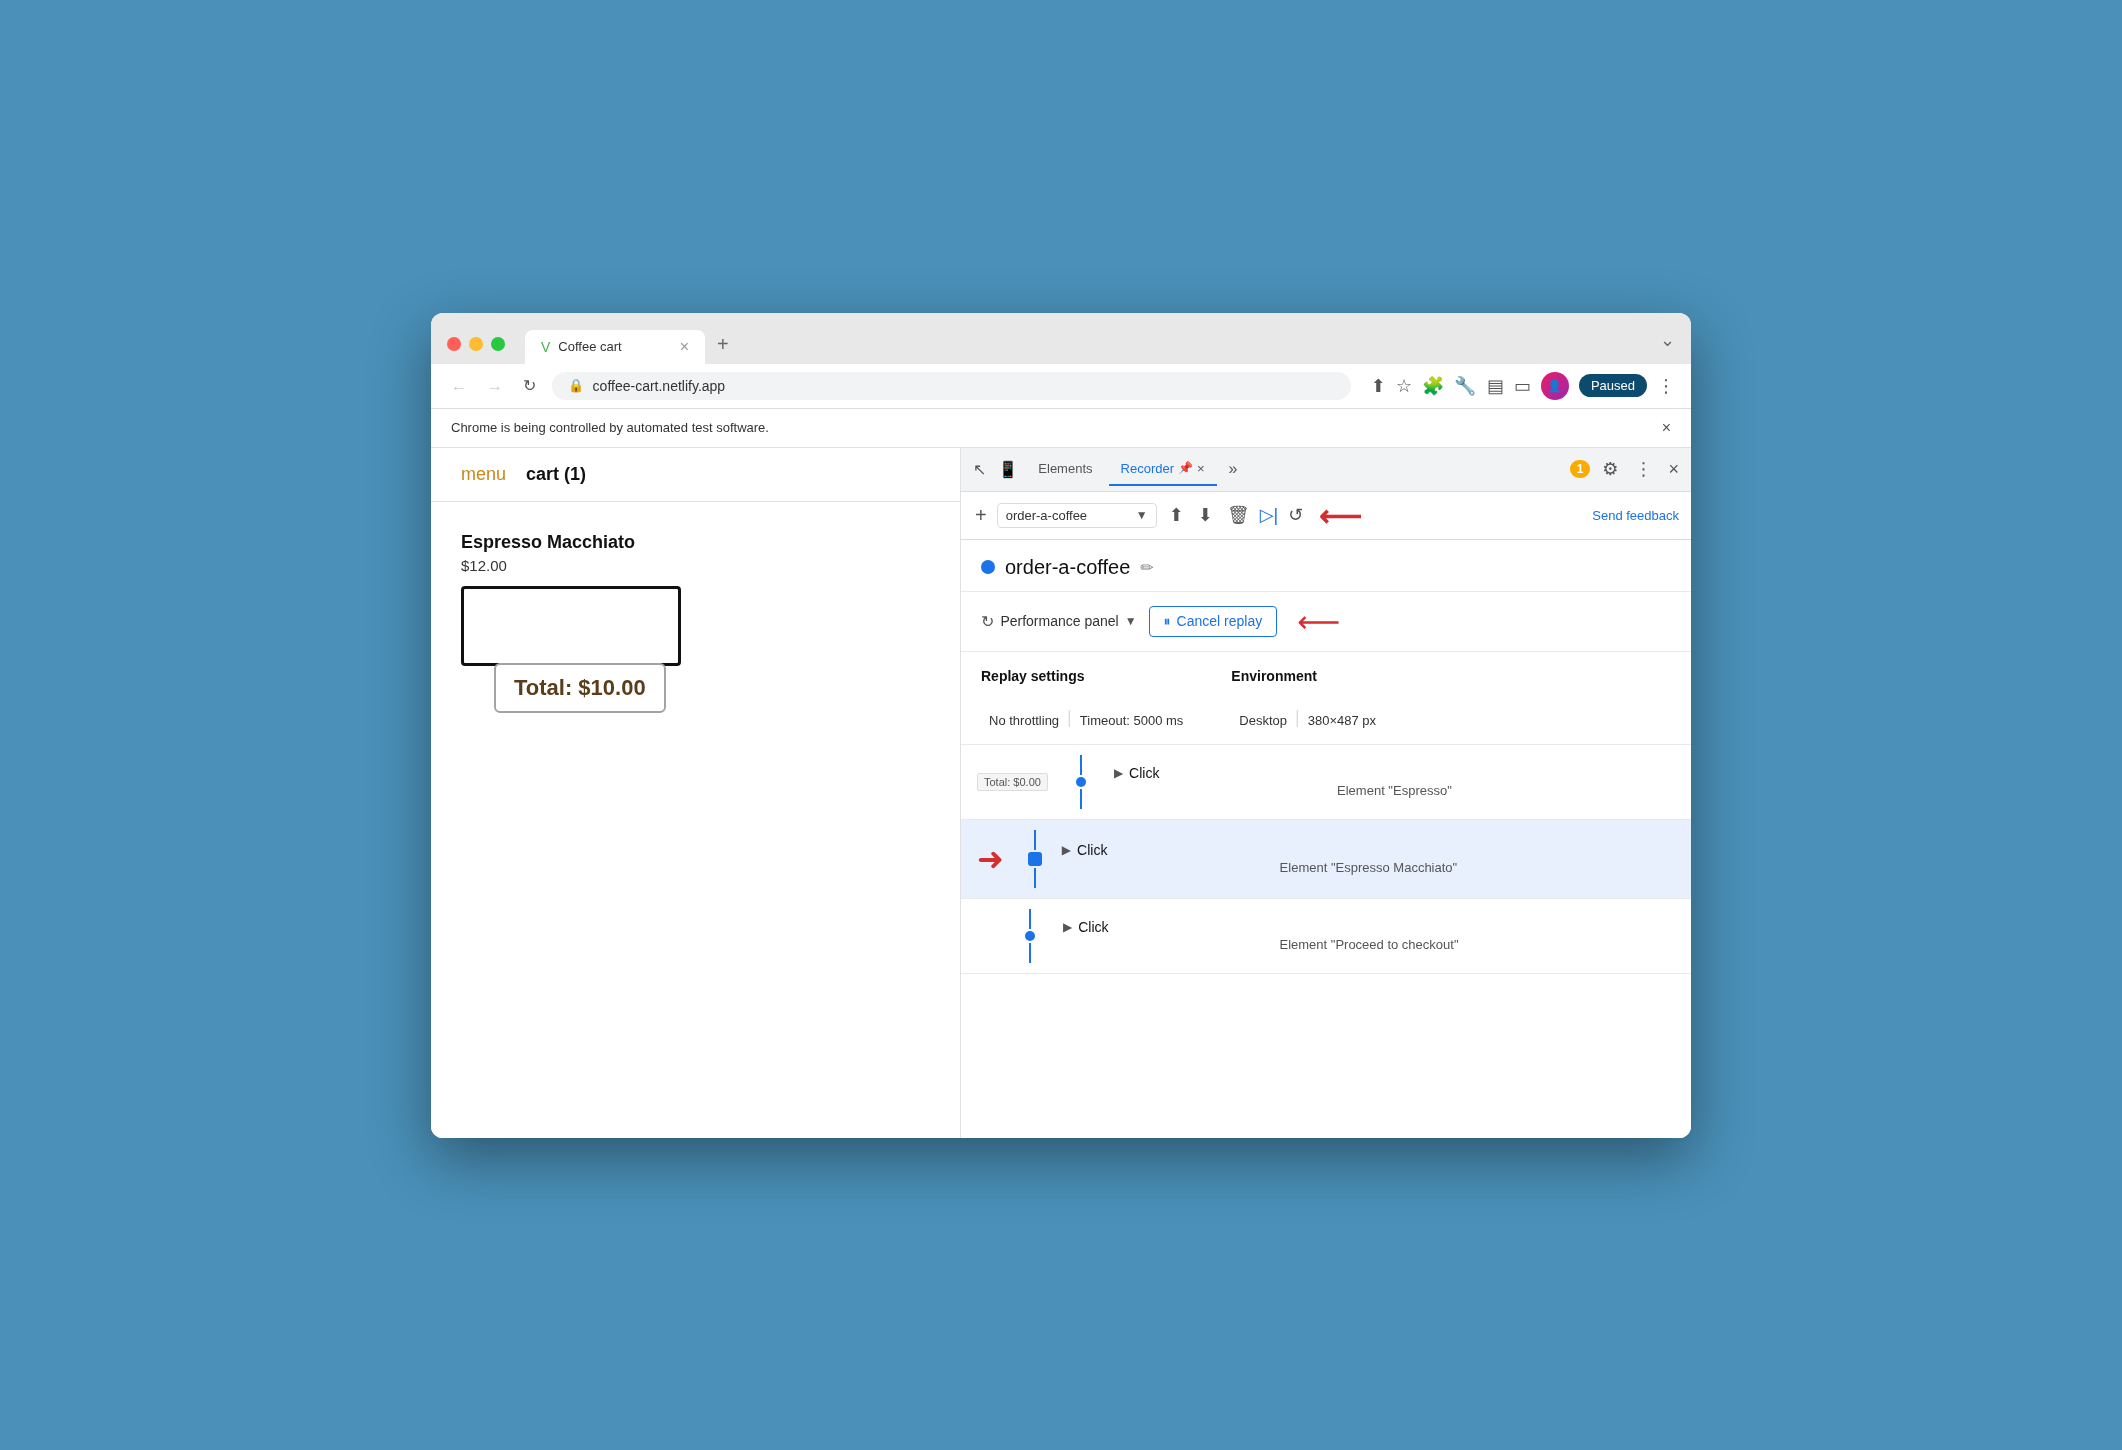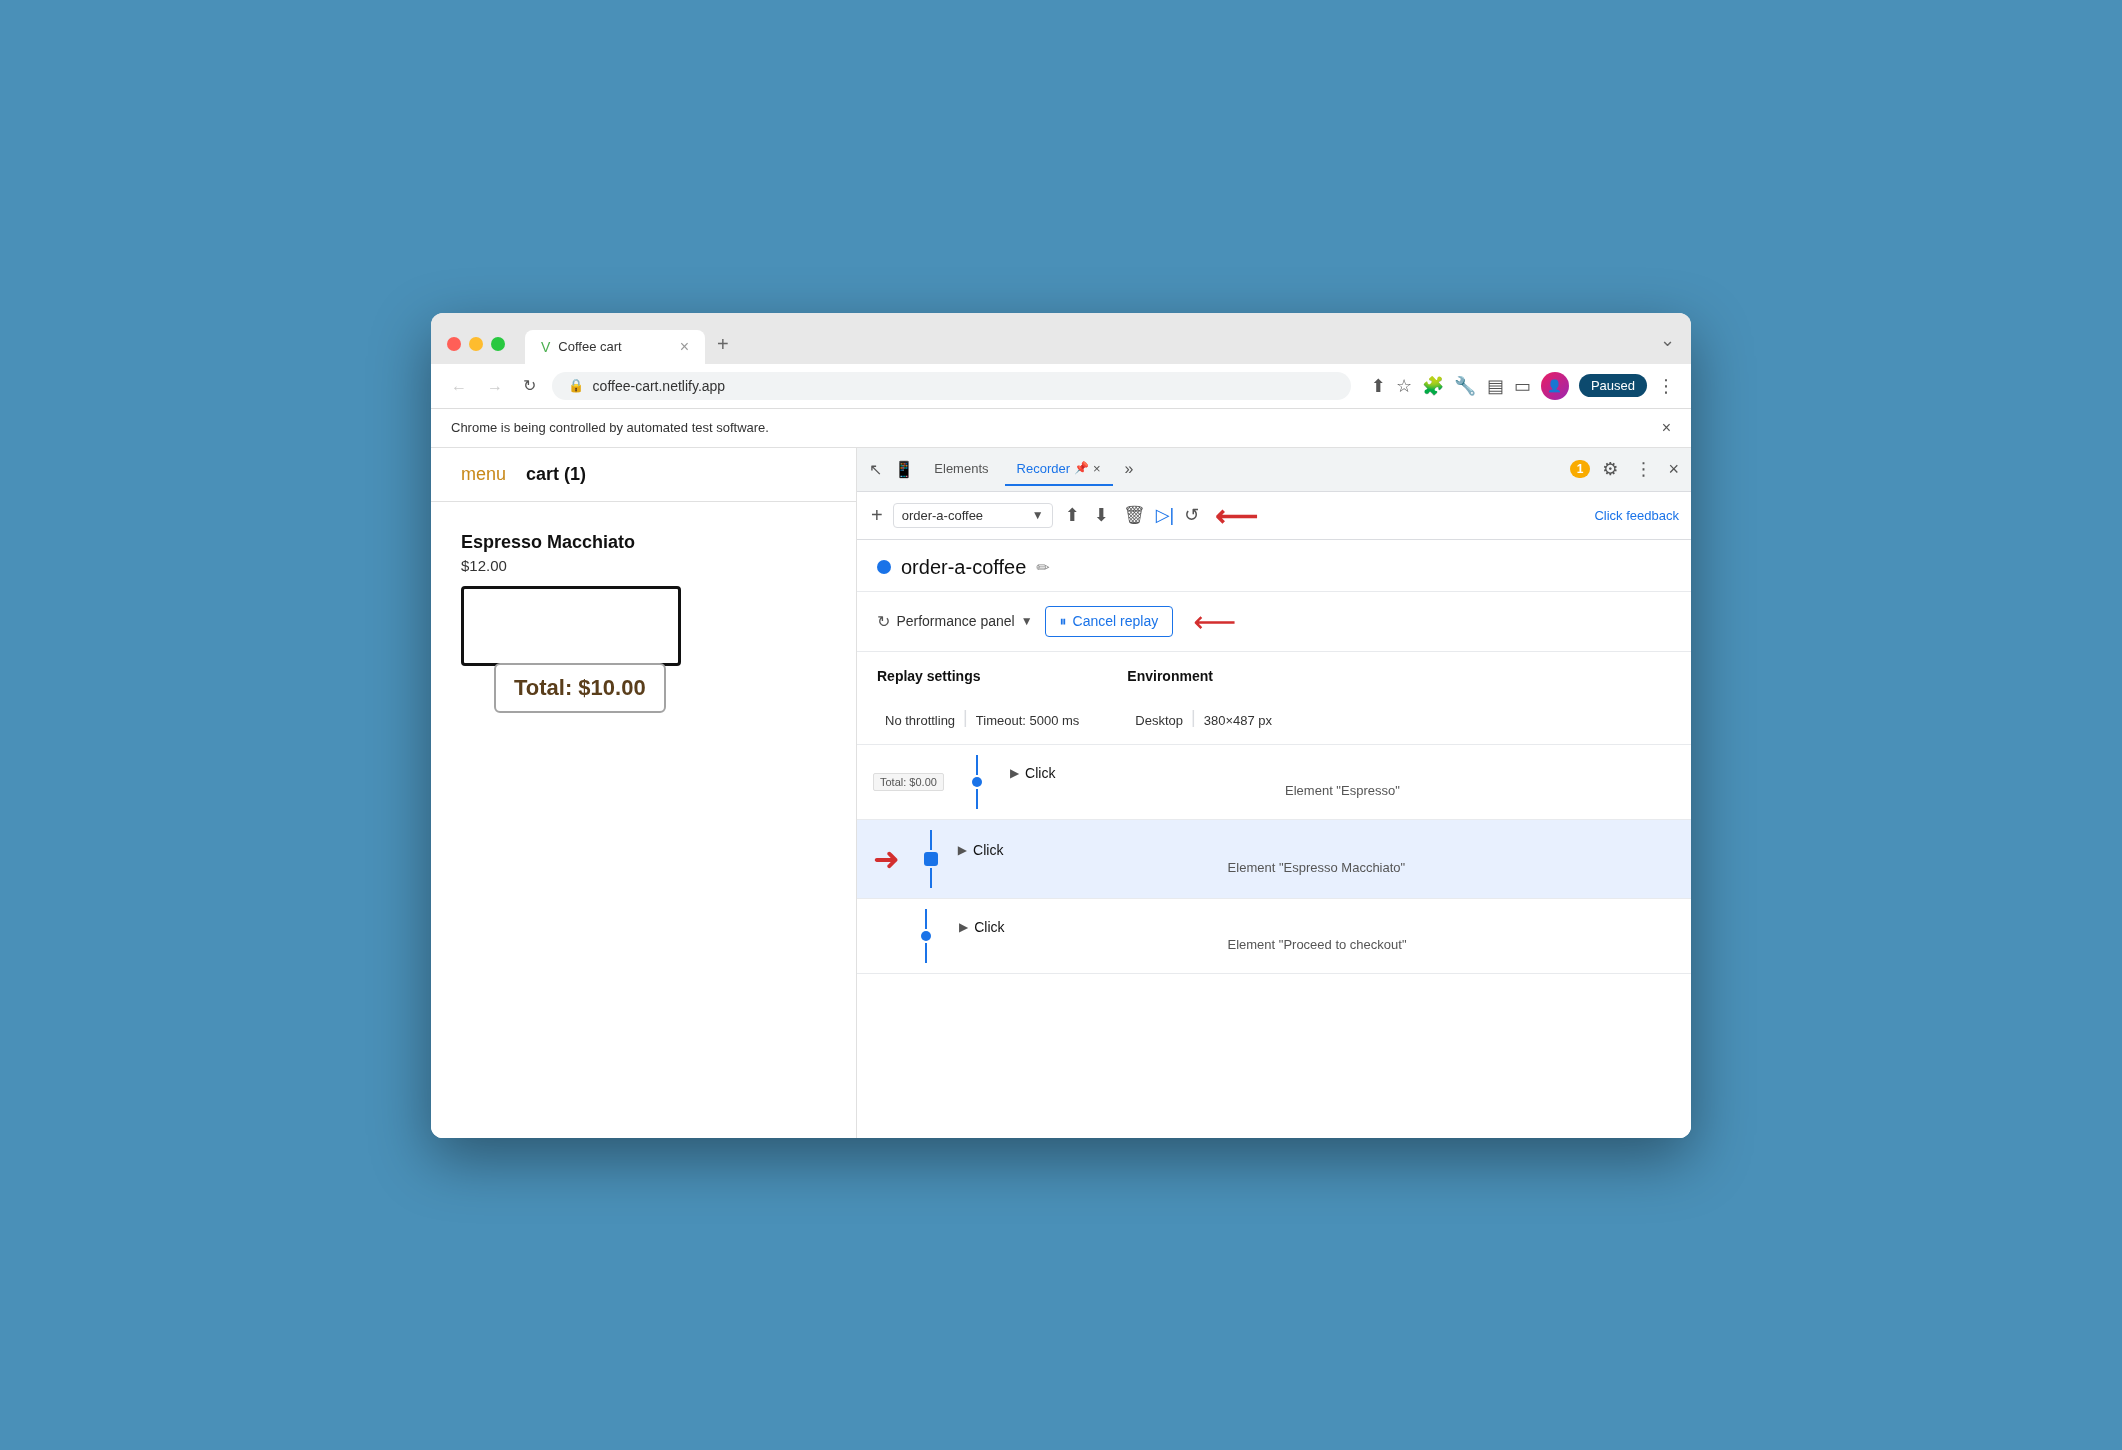--- a/index.html
+++ b/index.html
@@ -158,21 +158,21 @@
 
     
     .main-content {
       display: flex;
       height: 690px;
       background: #fff;
     }
 
     
     .app-panel {
-      width: 426px;
+      width: 530px;
       background: #fff;
       border-right: 1px solid #e0e0e0;
       overflow: hidden;
     }
 
     .app-nav {
       display: flex;
       align-items: center;
       padding: 16px 30px;
       border-bottom: 1px solid #e0e0e0;
@@ -618,21 +618,21 @@
         </div>
         <div class="rec-toolbar-icons">
           <span class="rec-icon">⬆</span>
           <span class="rec-icon">⬇</span>
           <span class="rec-icon">🗑</span>
           <span class="rec-play-icon">▷|</span>
           <span class="rec-icon">↺</span>
         </div>
 
         <span class="red-arrow" style="color:#d32f2f;font-size:30px;margin-left:4px;">⟵</span>
-        <a class="send-feedback">Click feedback</a>
+        <a class="send-feedback">Send feedback</a>
       </div>
 
       <div class="recording-header">
         <div class="rec-dot"></div>
         <span class="rec-name">order-a-coffee</span>
         <span class="rec-edit-icon">✏</span>
       </div>
 
       <div class="replay-controls">
         <div class="performance-selector">

